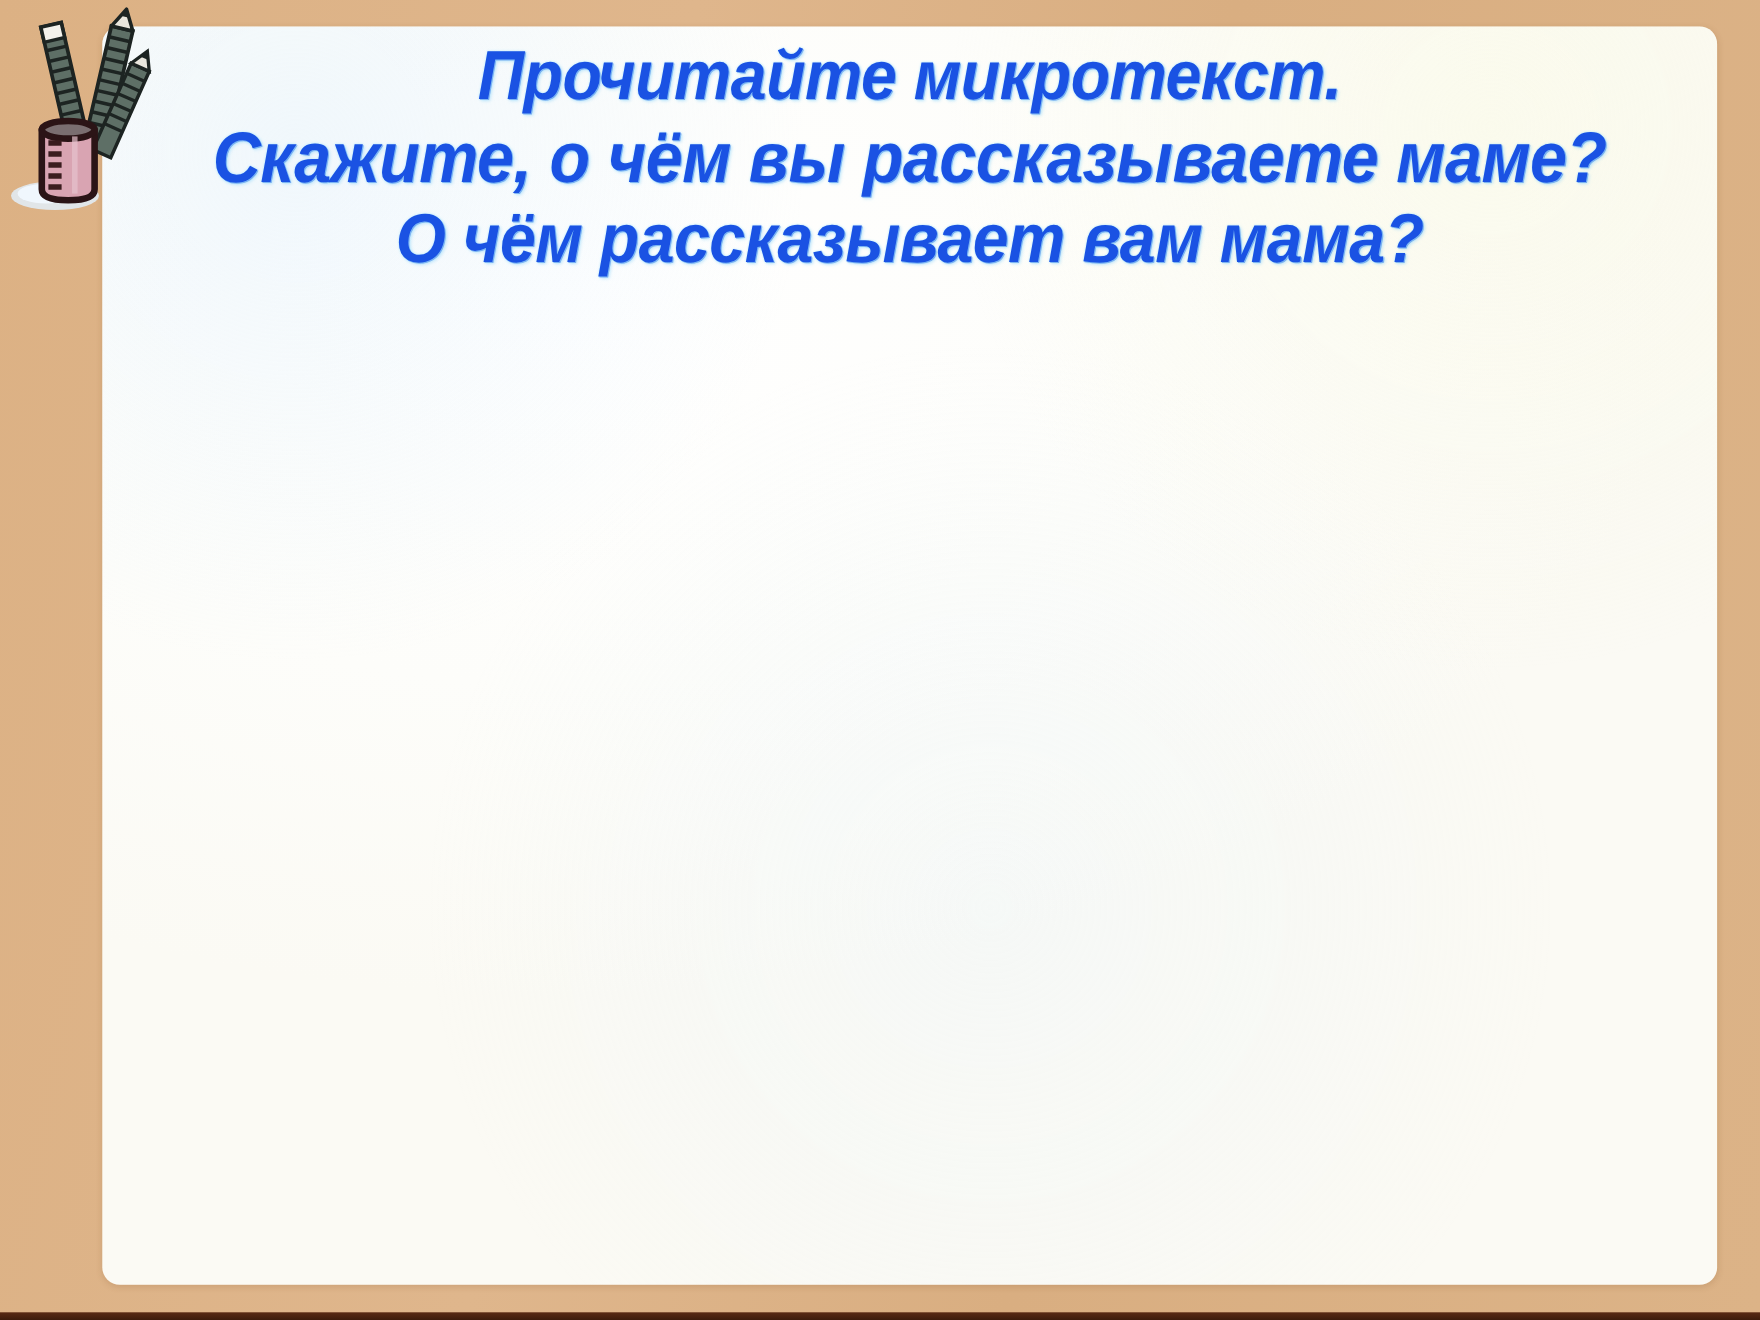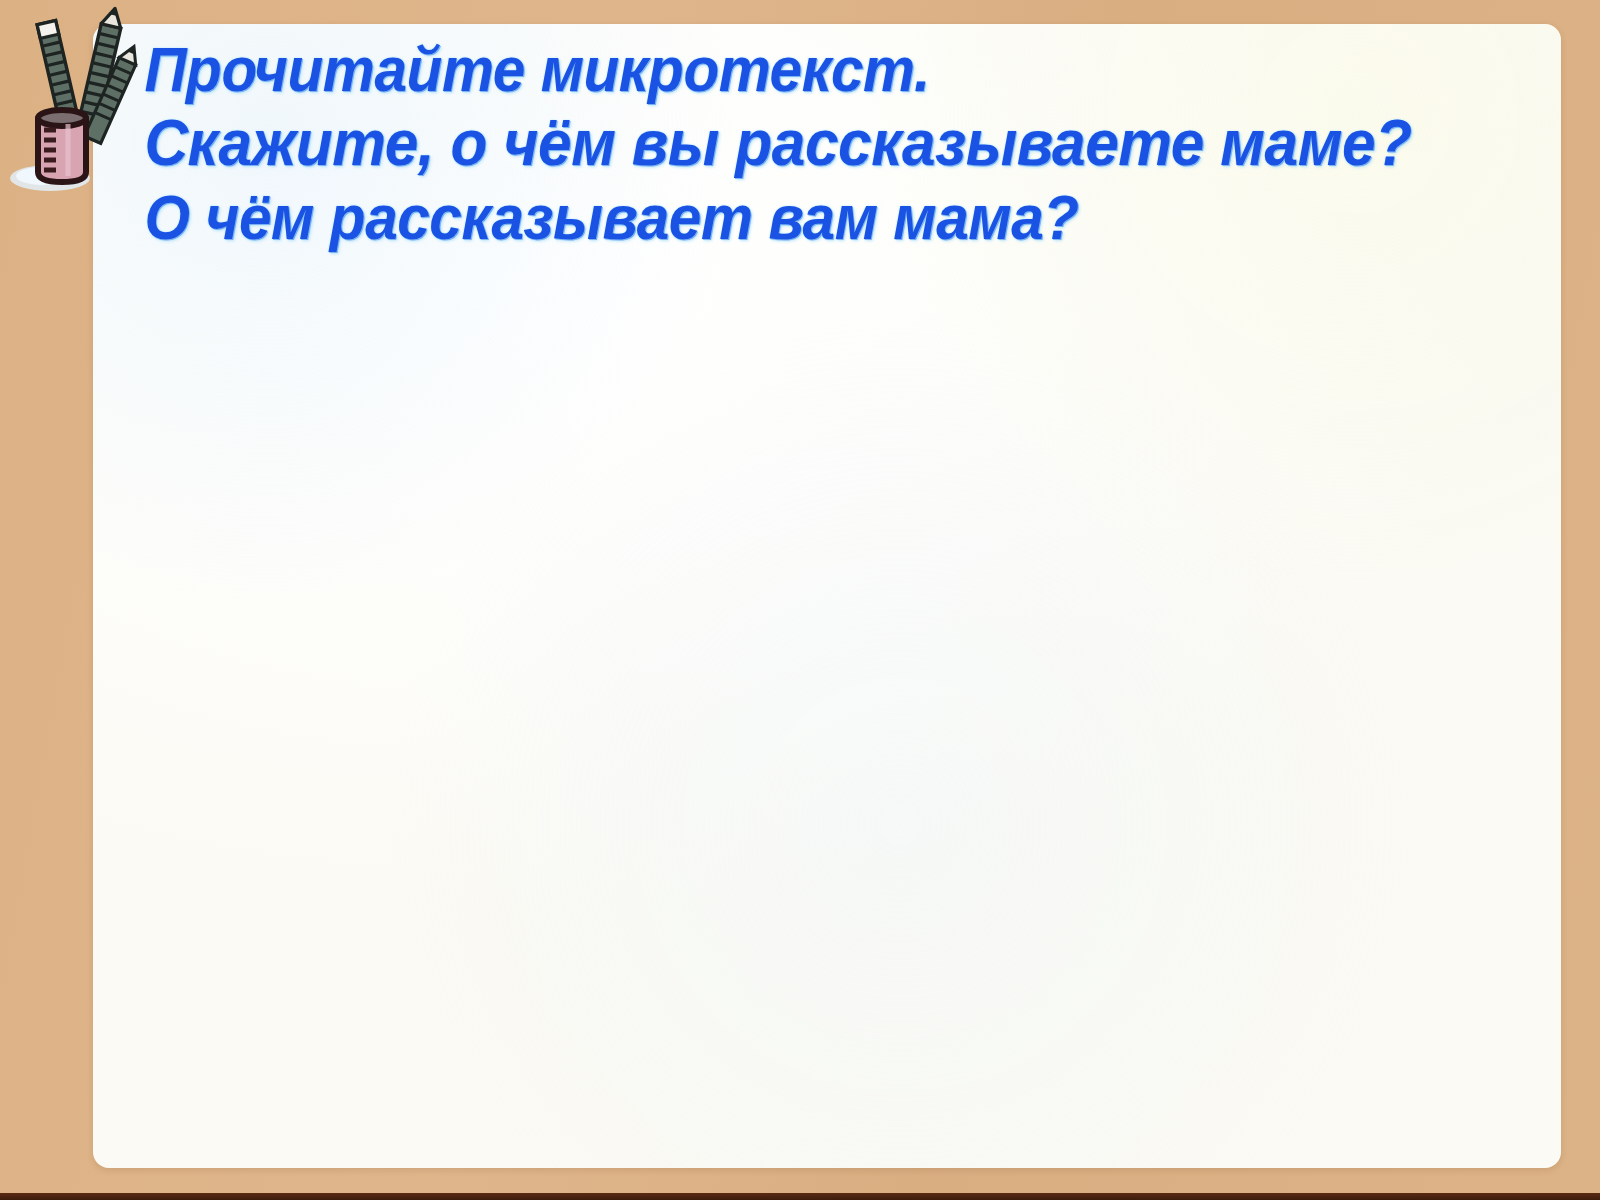--- a/index.html
+++ b/index.html
@@ -58,20 +58,21 @@
       radial-gradient(circle at 55% 70%, rgba(236,246,252,0.35) 0%, rgba(255,255,255,0) 45%);
     pointer-events: none;
   }
 
   
   #headline {
     position: absolute;
     left: 93px;
     top: 32px;
     width: 1468px;
+    text-align: center;
     z-index: 5;
   }
   .hline {
     display: block;
     color: #1a52e3;
     font-family: "Liberation Sans", sans-serif;
     font-weight: bold;
     font-style: italic;
     font-size: 63px;
     line-height: 74px;

